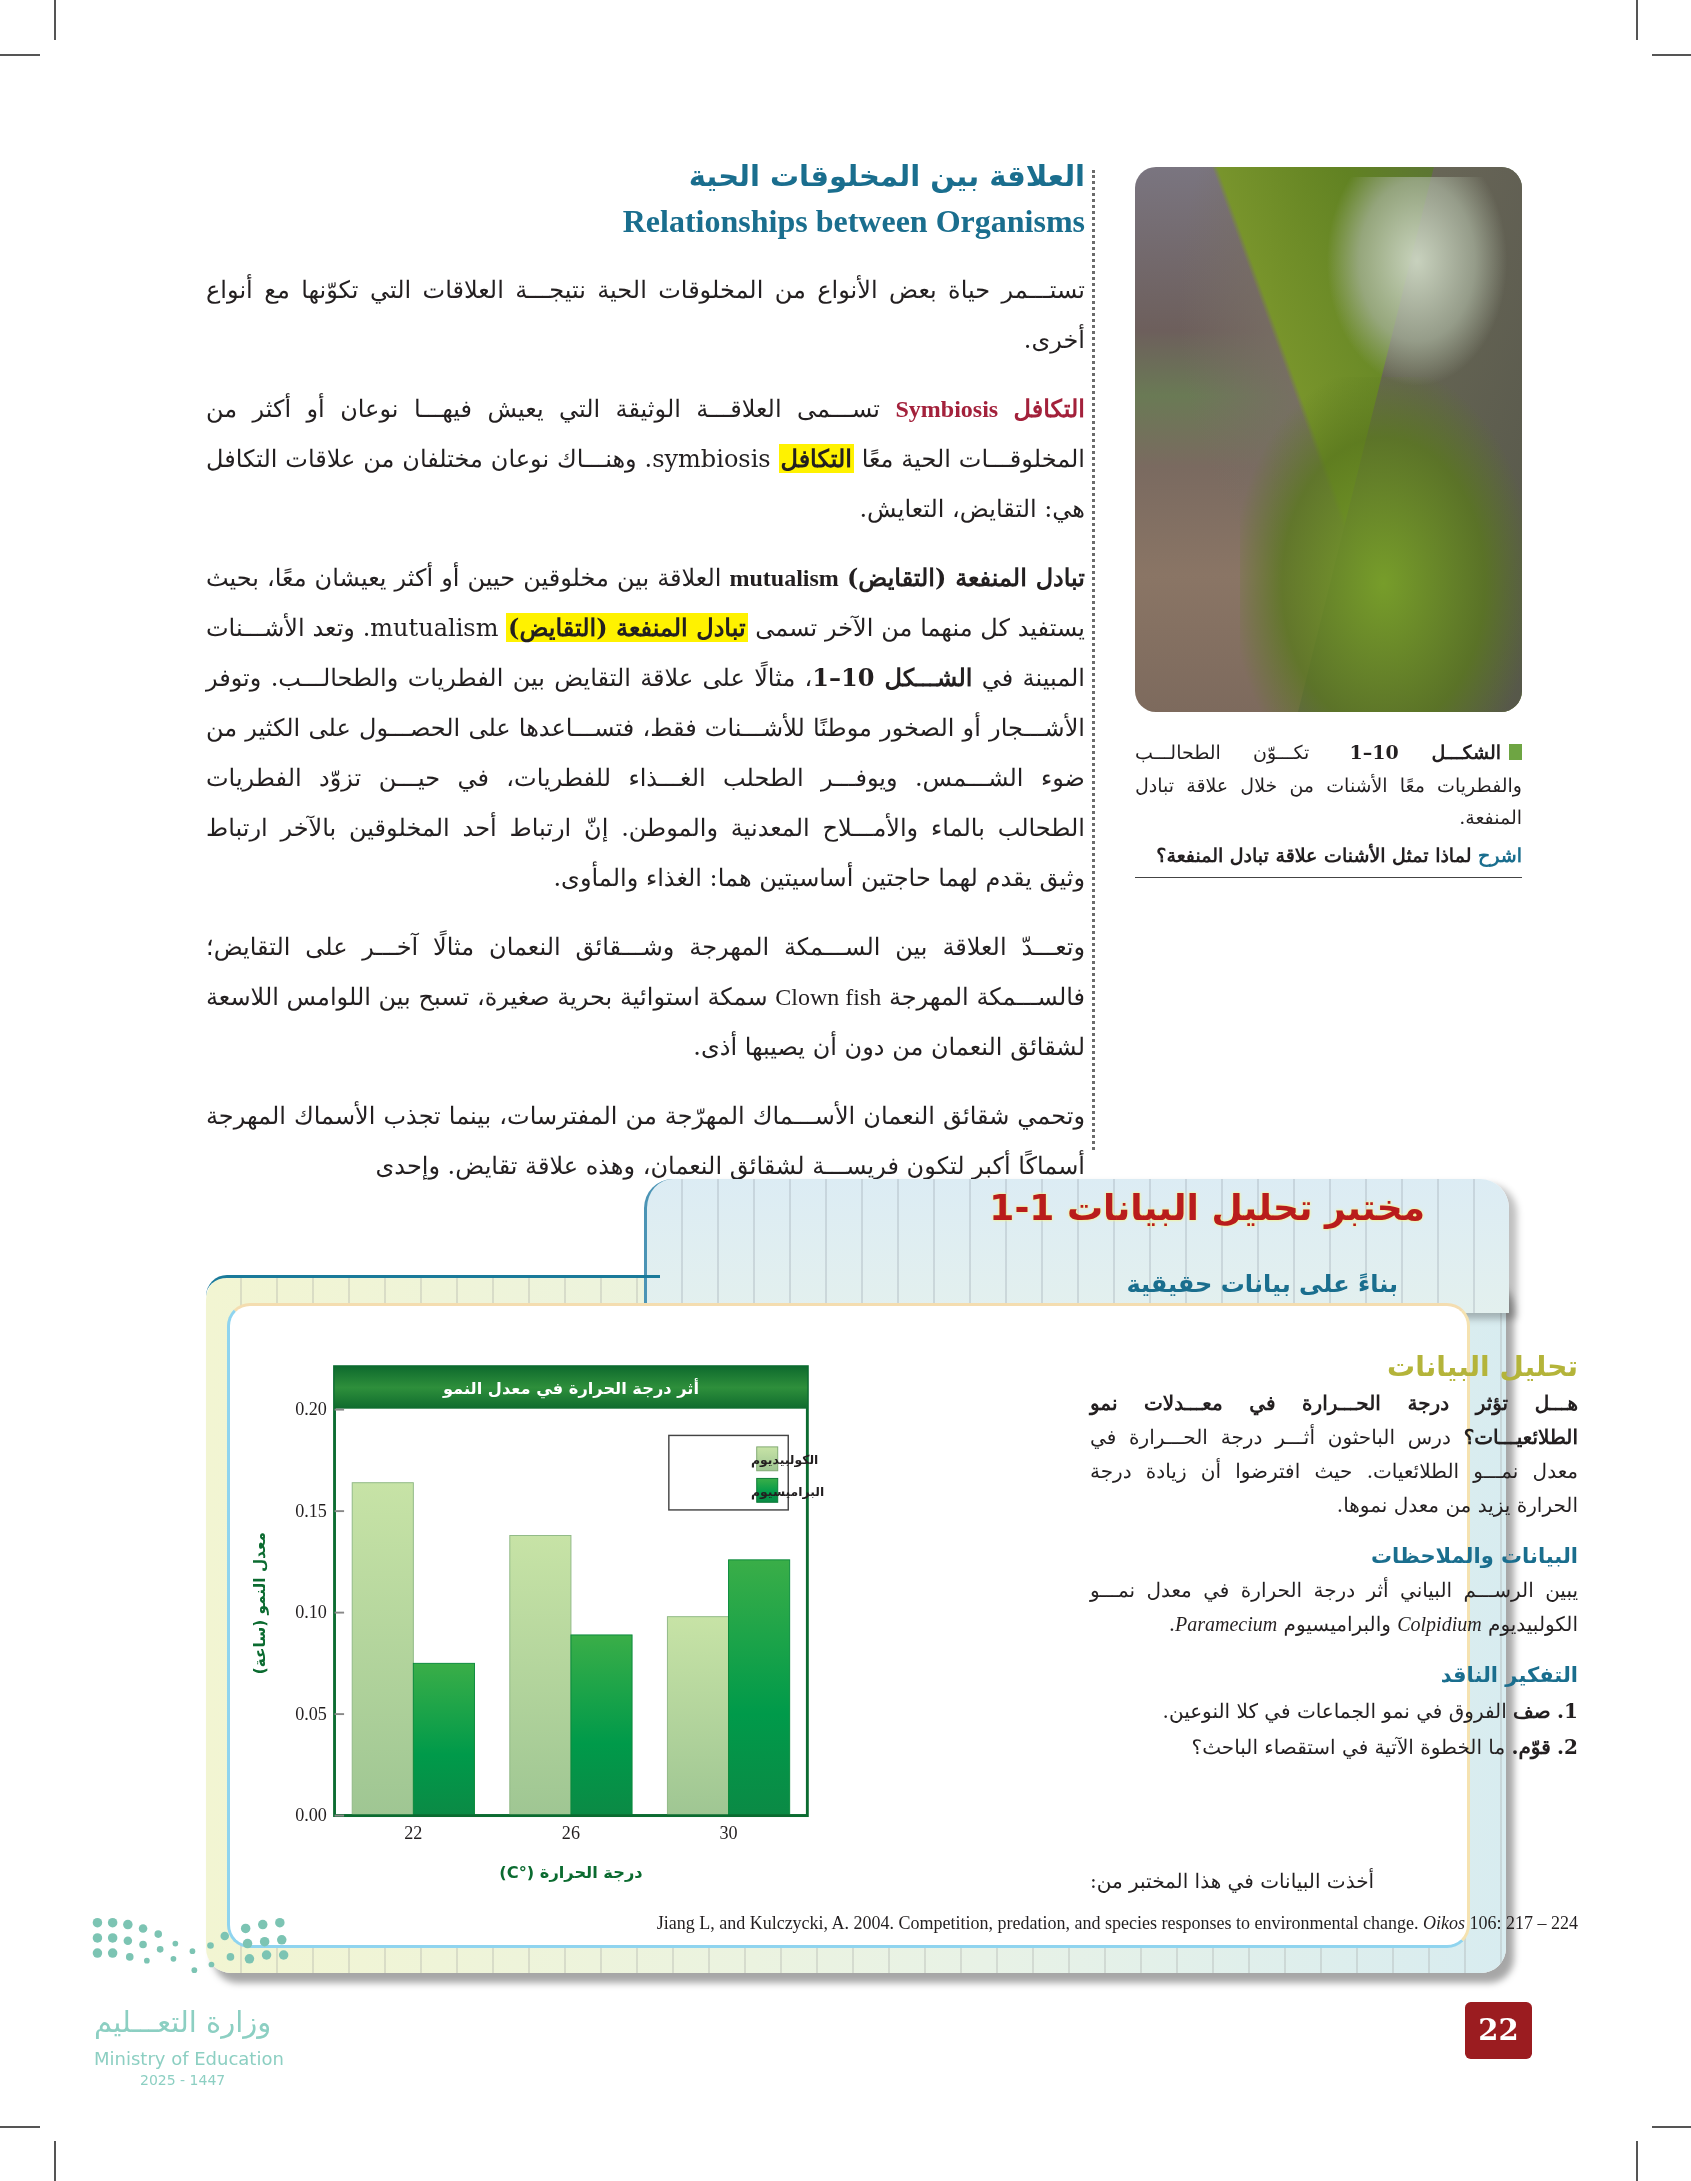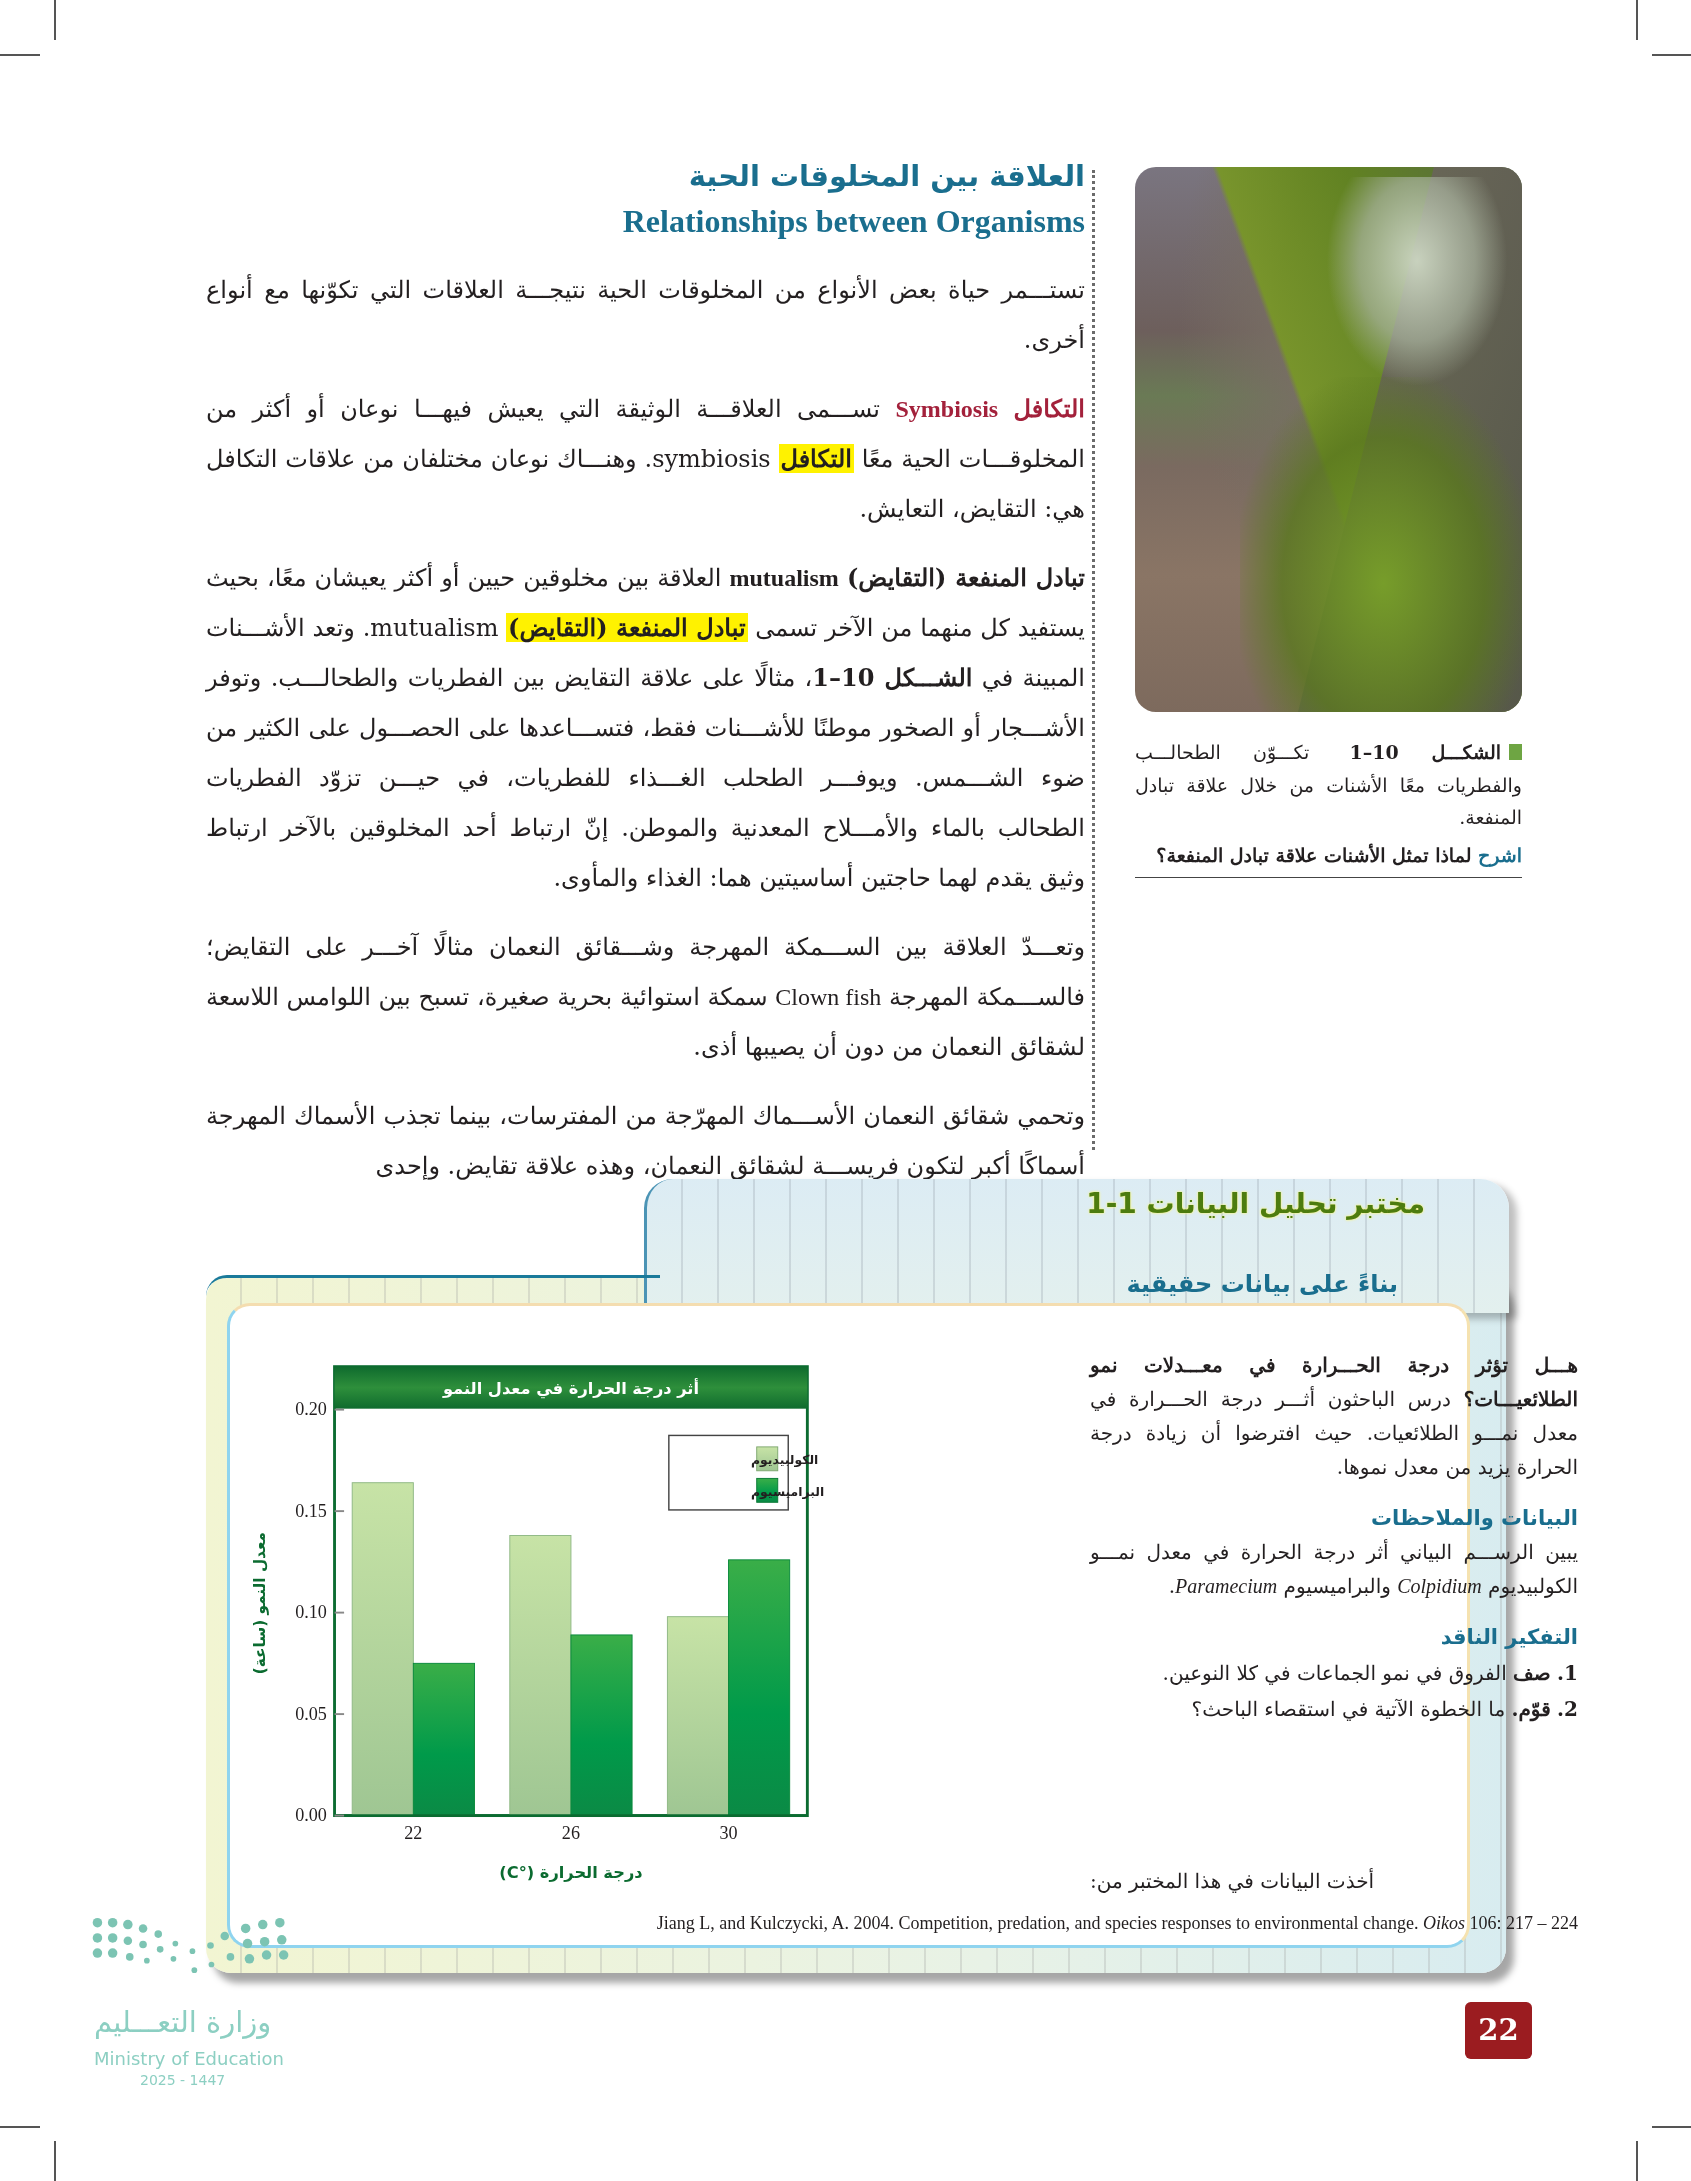--- a/index.html
+++ b/index.html
@@ -41,21 +41,21 @@
   
   .lab-outer { position: absolute; left: 206px; top: 1179px; width: 1305px; height: 798px; }
   .lab-bg { position: absolute; left: 0; top: 96px; width: 1300px; height: 698px; border-radius: 25px;
     background: repeating-linear-gradient(90deg, transparent 0 34px, rgba(150,150,150,0.25) 34px 36px), linear-gradient(90deg, #f2f5d2, #e8f2e6 60%, #d8ecf0);
     box-shadow: 7.6px 9.6px 7.6px rgba(0,0,0,0.35); }
   .lab-head { position: absolute; left: 438px; top: 0; width: 865px; height: 134px; border-radius: 29px 29px 0 0;
     background: repeating-linear-gradient(90deg, transparent 0 34px, rgba(150,160,170,0.3) 34px 36px), linear-gradient(180deg, #dcecf4, #e3f0ee);
     border-left: 3.8px solid #4b94b5; box-shadow: 7.6px 5.7px 7.6px rgba(0,0,0,0.25); }
   .lab-topline { position: absolute; left: 0; top: 96px; width: 454px; height: 38px; border-top: 3.8px solid #1a7a9a; border-top-left-radius: 21px; }
   .lab-inner { position: absolute; left: 21px; top: 124px; width: 1243px; height: 645px; background: #fff; border-radius: 23px; border: 3.8px solid #8fd4ef; border-right-color: #f5e2b0; border-top-color: #f4ddb0; }
-  .lab-title { position: absolute; right: 86px; top: 7.6px; direction: rtl; font-family: "DejaVu Sans", sans-serif; font-weight: bold; font-size: 28px; color: #4d7c0f; text-shadow: 0 0 2.9px #f7f58a, 0 0 1.9px #f7f58a; }
+  .lab-title { position: absolute; right: 86px; top: 7.6px; direction: rtl; font-family: "DejaVu Sans", sans-serif; font-weight: bold; font-size: 36px; color: #b91c1c; text-shadow: 0 0 2.9px #f7f58a, 0 0 1.9px #f7f58a; }
   .lab-sub { position: absolute; right: 113px; top: 91px; direction: rtl; font-family: "DejaVu Sans", sans-serif; font-weight: bold; font-size: 24px; color: #1a6e8e; }
 
   .lab-text { position: absolute; left: 884px; top: 169px; width: 488px; direction: rtl; text-align: justify; font-family: "DejaVu Serif", serif; font-size: 20px; line-height: 34px; }
   .sec-olive { font-family: "DejaVu Sans", sans-serif; font-weight: bold; font-size: 28px; color: #b4b43a; line-height: 38px; }
   .sec-teal { font-family: "DejaVu Sans", sans-serif; font-weight: bold; font-size: 21px; color: #1a6e8e; line-height: 34px; margin-top: 17px; }
   .lab-text p { margin: 0; }
   .lab-text .q { margin-top: 1.9px; }
   .lab-text .num { font-weight: bold; }
   .italic { font-style: italic; font-family: "Liberation Serif", serif; }
   .source-label { position: absolute; left: 884px; top: 690px; width: 488px; direction: rtl; text-align: left; font-family: "DejaVu Serif", serif; font-size: 20px; }
@@ -126,20 +126,21 @@
 
 <div class="lab-outer">
   <div class="lab-bg"></div>
   <div class="lab-head"></div>
   <div class="lab-topline"></div>
   <div class="lab-inner"></div>
   <div class="lab-title">مختبر تحليل البيانات 1-1</div>
   <div class="lab-sub">بناءً على بيانات حقيقية</div>
 
   <div class="lab-text">
+    <div class="sec-olive">تحليل البيانات</div>
     <p><span class="bold">هـــل تؤثر درجة الحـــرارة في معـــدلات نمو الطلائعيـــات؟</span><span> درس الباحثون أثـــر درجة الحـــرارة في معدل نمـــو الطلائعيات. حيث افترضوا أن زيادة درجة الحرارة يزيد من معدل نموها.</span></p>
 
     <div class="sec-teal">البيانات والملاحظات</div>
     <p><span>يبين الرســـم البياني أثر درجة الحرارة في معدل نمـــو الكولبيديوم </span><span class="italic">Colpidium</span><span> والبراميسيوم </span><span class="italic">Paramecium</span><span>.</span></p>
 
     <div class="sec-teal">التفكير الناقد</div>
     <p class="q"><span class="num">1.</span> <span class="bold">صف</span><span> الفروق في نمو الجماعات في كلا النوعين.</span></p>
     <p class="q"><span class="num">2.</span> <span class="bold">قوّم.</span><span> ما الخطوة الآتية في استقصاء الباحث؟</span></p>
   </div>
 

